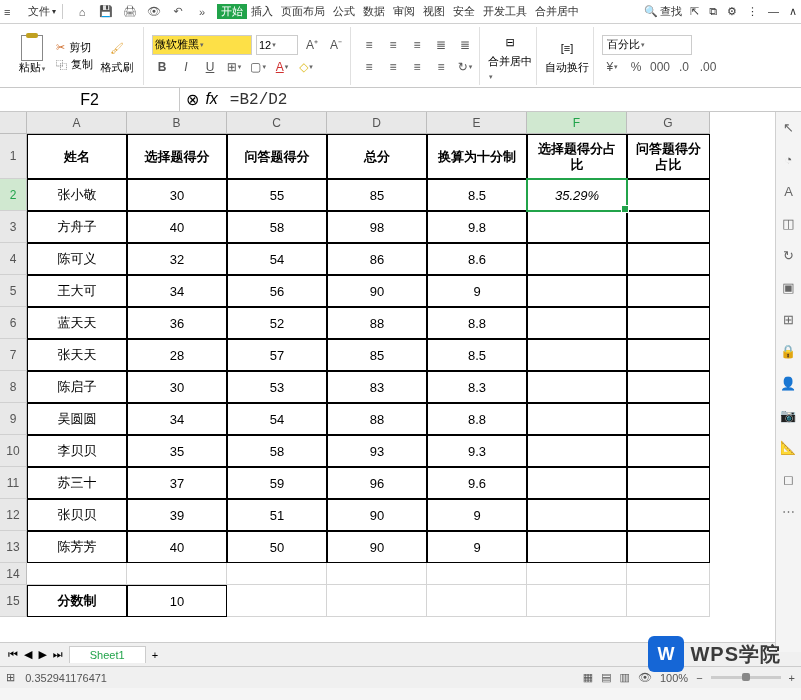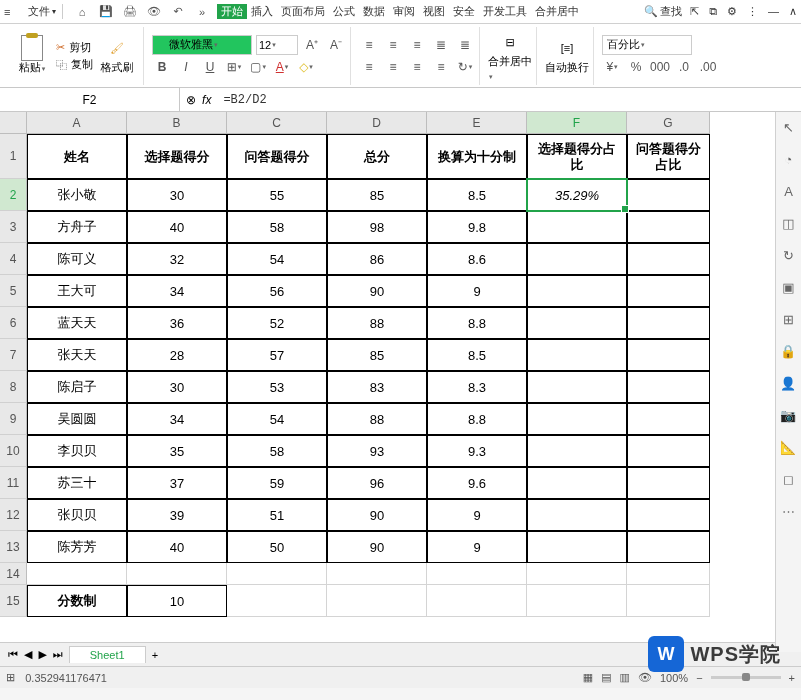--- a/index.html
+++ b/index.html
@@ -17,27 +17,27 @@
 .search-box { display: flex; align-items: center; gap: 2px; }
 .window-btns { display: flex; gap: 10px; }
 .ribbon { height: 64px; background: #fff; border-bottom: 1px solid #c8c8c8; display: flex; align-items: center; padding: 2px 6px; gap: 4px; font-size: 11px; }
 .ribbon-group { display: flex; flex-direction: column; gap: 2px; padding: 0 4px; border-right: 1px solid #e0e0e0; height: 58px; justify-content: center; }
 .ribbon-group.noborder { border-right: none; }
 .rb { display: flex; align-items: center; gap: 4px; }
 .big-btn { display: flex; flex-direction: column; align-items: center; justify-content: center; width: 44px; height: 56px; font-size: 11px; }
 .big-btn .icon { width: 24px; height: 24px; display:flex; align-items:center; justify-content:center; }
 .paste-icon { width: 22px; height: 26px; border: 1px solid #888; background: #fff; position: relative; }
 .paste-icon::before { content:""; position:absolute; top:-3px; left:4px; width:12px; height:5px; background:#c0a020; border-radius:2px; }
-.font-select { border: 1px solid #ccc; height: 20px; width: 100px; font-size: 11px; padding: 0 16px; background: #22c55e; display:flex; align-items:center; }
+.font-select { border: 1px solid #ccc; height: 20px; width: 100px; font-size: 11px; padding: 0 2px; background: #fde047; display:flex; align-items:center; }
 .size-select { border: 1px solid #ccc; height: 20px; width: 42px; font-size: 11px; padding: 0 2px; background: #fff; display:flex; align-items:center; }
 .btn-row { display: flex; gap: 4px; align-items:center; }
 .ico-btn { width: 20px; height: 20px; display: flex; align-items: center; justify-content: center; color: #555; font-size: 12px; }
 .dd::after { content:"▾"; font-size:7px; margin-left:1px; color:#666; }
 .num-format { border:1px solid #ccc; height:20px; width:90px; font-size:11px; padding:0 4px; background:#fff; display:flex; align-items:center; }
-.formula-bar { height: 24px; background: #fff; border-bottom: 1px solid #c8c8c8; display: flex; align-items: center; font-size: 12px; }
+.formula-bar { height: 24px; background: #fff; border-bottom: 1px solid #c8c8c8; display: flex; align-items: center; font-size: 16px; }
 .name-box { width: 180px; border-right:1px solid #c8c8c8; text-align:center; height:100%; display:flex; align-items:center; justify-content:center; }
 .fb-btns { display:flex; padding:0 6px; gap:6px; }
 .formula-input { flex:1; padding:0 6px; color:#333;font-family:Liberation Mono, monospace; }
 .sheet-area { position: relative; height: 530px; background: #fff; display:flex; }
 .corner { width: 27px; height: 22px; background: #e8e8e8; border-right:1px solid #bdbdbd; border-bottom:1px solid #bdbdbd; }
 .col-headers { display:flex; height:22px; }
 .col-h { background:#e8e8e8; border-right:1px solid #bdbdbd; border-bottom:1px solid #bdbdbd; display:flex; align-items:center; justify-content:center; font-size:12px; color:#555; }
 .col-h.active { background:#d0e8d0; color:#21a34a; }
 .row-headers { width:27px; }
 .row-h { background:#e8e8e8; border-right:1px solid #bdbdbd; border-bottom:1px solid #d0d0d0; display:flex; align-items:center; justify-content:center; font-size:12px; color:#555; }

